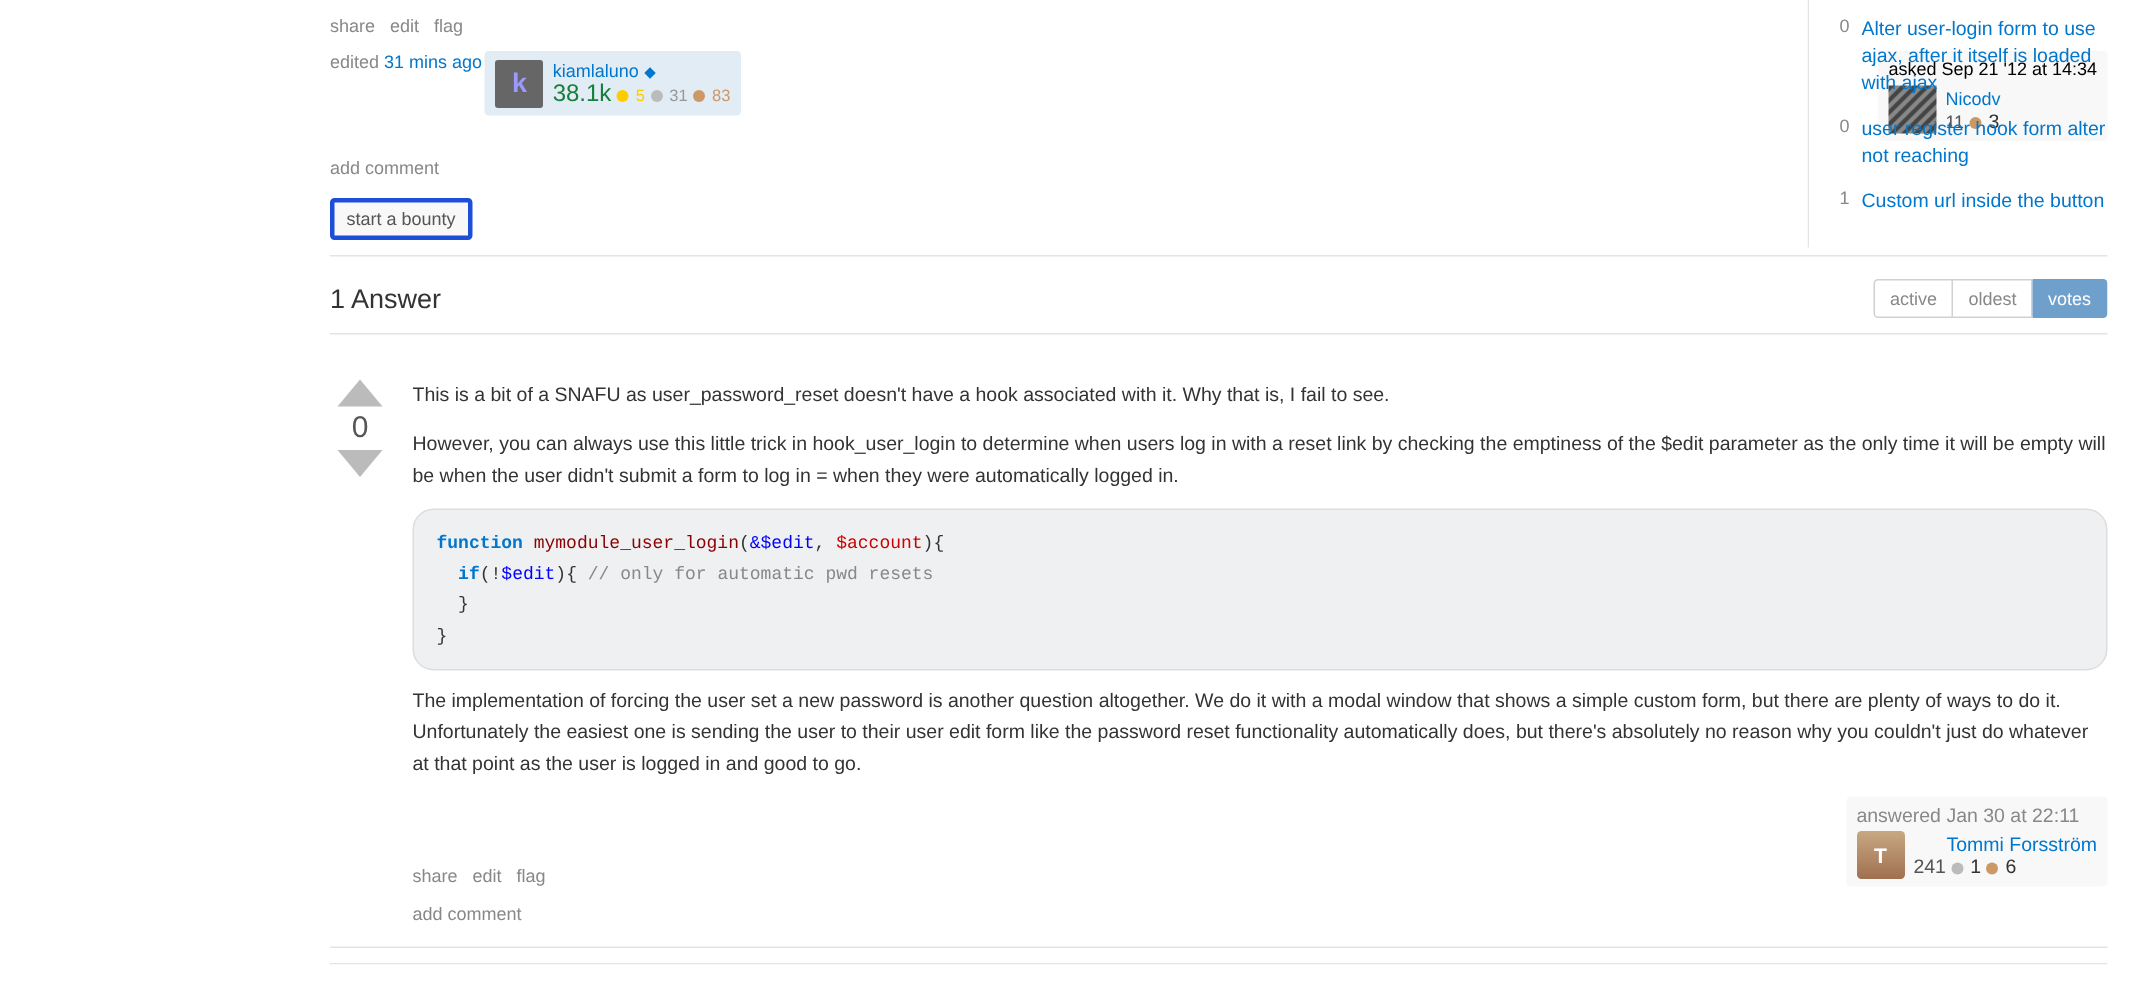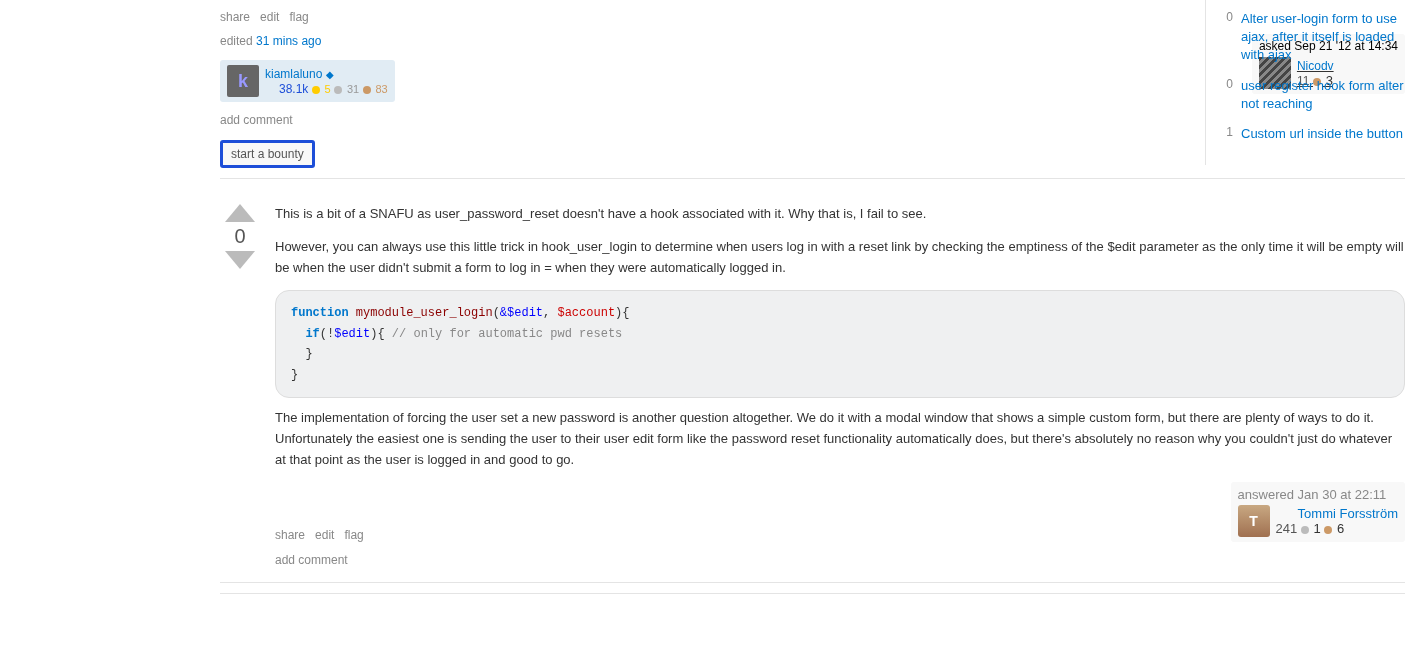--- a/index.html
+++ b/index.html
@@ -18,21 +18,21 @@
     .post-actions a { color: #888; text-decoration: none; font-size: 12px; }
     
     .post-meta-row { display: flex; gap: 20px; align-items: flex-start; margin-bottom: 10px; }
     
     .edited-info { font-size: 12px; color: #888; }
     .edited-info .time-link { color: #07c; text-decoration: none; }
     
     .user-card { background: #e1ecf4; border-radius: 3px; padding: 5px 7px; display: flex; align-items: center; gap: 6px; }
     .user-card .user-avatar { width: 32px; height: 32px; background: #666; border-radius: 2px; overflow: hidden; display: flex; align-items: center; justify-content: center; }
     .user-card .user-name { color: #07c; text-decoration: none; font-size: 12px; }
-    .user-card .user-rep { font-size: 12px; color: #1d4ed8; margin-left: 14px; }
+    .user-card .user-rep { font-size: 16px; color: #15803d; }
     .user-card .badge-gold { color: #ffcc00; font-size: 11px; }
     .user-card .badge-silver { color: #999; font-size: 11px; text-align: right; }
     .user-card .badge-bronze { color: #c96; font-size: 11px; }
     
     .asked-card { background: #f8f8f8; border-radius: 3px; padding: 5px 7px; }
     .asked-card .asked-label { font-size: 12px; color: #000000; }
     .asked-card .asker-name { color: #07c; text-decoration: none; font-size: 12px; }
     .asked-card .asker-rep { font-size: 12px; color: #555; }
     
     .bounty-btn { border: 3px solid #1d4ed8; background: #f8f8f8; color: #555; padding: 4px 8px; font-size: 12px; border-radius: 3px; cursor: pointer; margin-top: 5px; }
@@ -105,21 +105,21 @@
 
     <div class="post-footer">
       <div class="post-actions">
         <a href="#">share</a>
         <a href="#">edit</a>
         <a href="#">flag</a>
       </div>
 
       <div class="post-meta-row">
 
-        <div style="display:flex; flex-direction:column; gap:12px; margin-right:auto;">
+        <div style="display:flex; flex-direction:row; gap:2px; margin-right:auto;">
           <div class="edited-info">
             <span>edited</span>
             <a href="#" class="time-link">31 mins ago</a>
           </div>
           <div class="user-card">
             <div class="user-avatar kiamlaluno-avatar">k</div>
             <div>
               <div>
                 <a href="#" class="user-name">kiamlaluno</a>
                 <span class="diamond">◆</span>
@@ -132,21 +132,21 @@
                 <span class="badge-silver">31</span>
                 <span class="dot dot-bronze"></span>
                 <span class="badge-bronze">83</span>
               </div>
             </div>
           </div>
         </div>
 
         <div class="asked-card" style="margin-left:60px;">
           <div class="asked-label">asked Sep 21 '12 at 14:34</div>
-          <div style="display:flex; align-items:center; gap:6px; margin-top:4px;text-decoration:underline;">
+          <div style="display:flex; align-items:center; gap:6px; margin-top:4px;">
             <div class="asker-pixelated"></div>
             <div>
               <div><a href="#" class="asker-name">Nicodv</a></div>
               <div>
                 <span class="asker-rep">11</span>
                 <span class="dot dot-bronze"></span>
                 <span class="badge-bronze">3</span>
               </div>
             </div>
           </div>
@@ -154,20 +154,28 @@
       </div>
 
       <div style="margin-top:8px;">
         <a href="#" class="add-comment-link">add comment</a>
         <div style="margin-top:8px;">
           <button class="bounty-btn">start a bounty</button>
         </div>
       </div>
     </div>
 
+    <div class="answers-header">
+      <span class="answers-count">1 Answer</span>
+      <div class="sort-tabs">
+        <a href="#" class="sort-tab">active</a>
+        <a href="#" class="sort-tab" style="border-left:none;">oldest</a>
+        <a href="#" class="sort-tab active" style="border-left:none;">votes</a>
+      </div>
+    </div>
 
     <div class="answer-item">
 
       <div class="vote-cell">
         <div class="triangle-up"></div>
         <span class="vote-count">0</span>
         <div class="triangle-down"></div>
       </div>
 
       <div class="answer-body">

